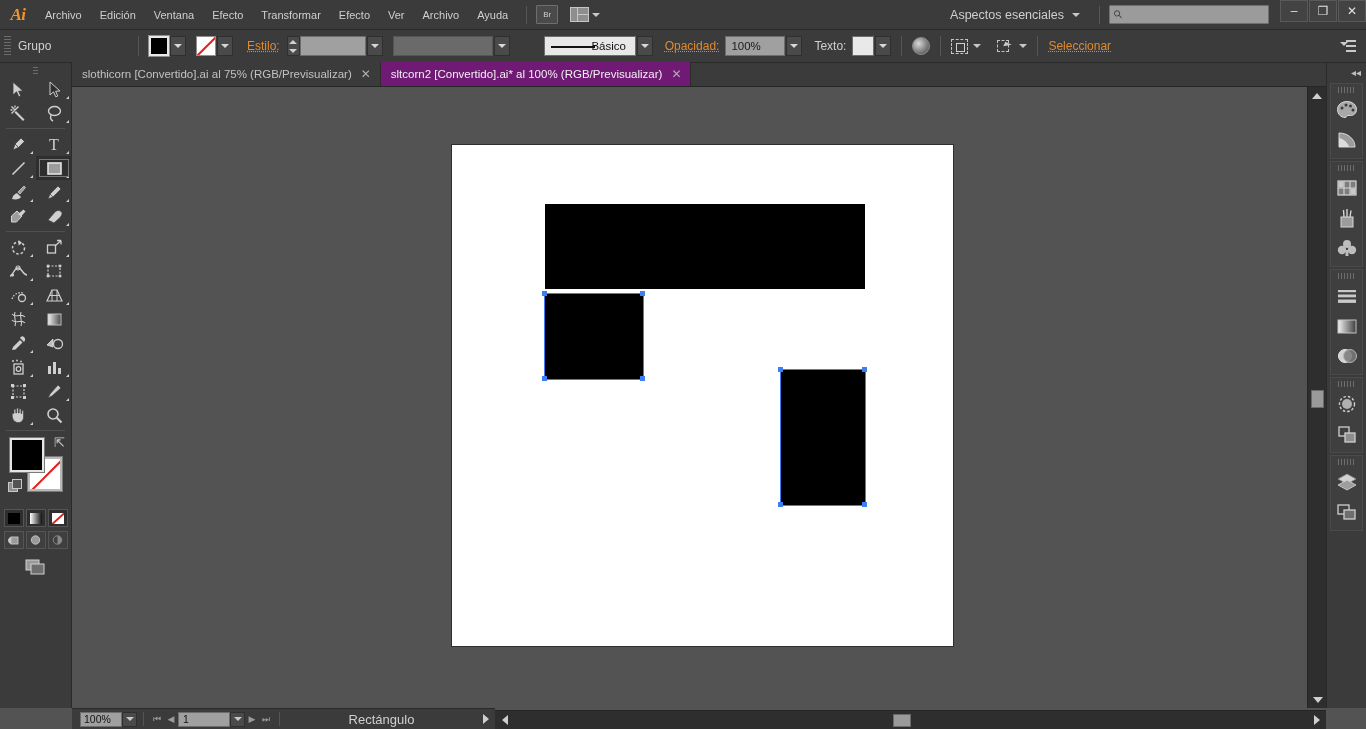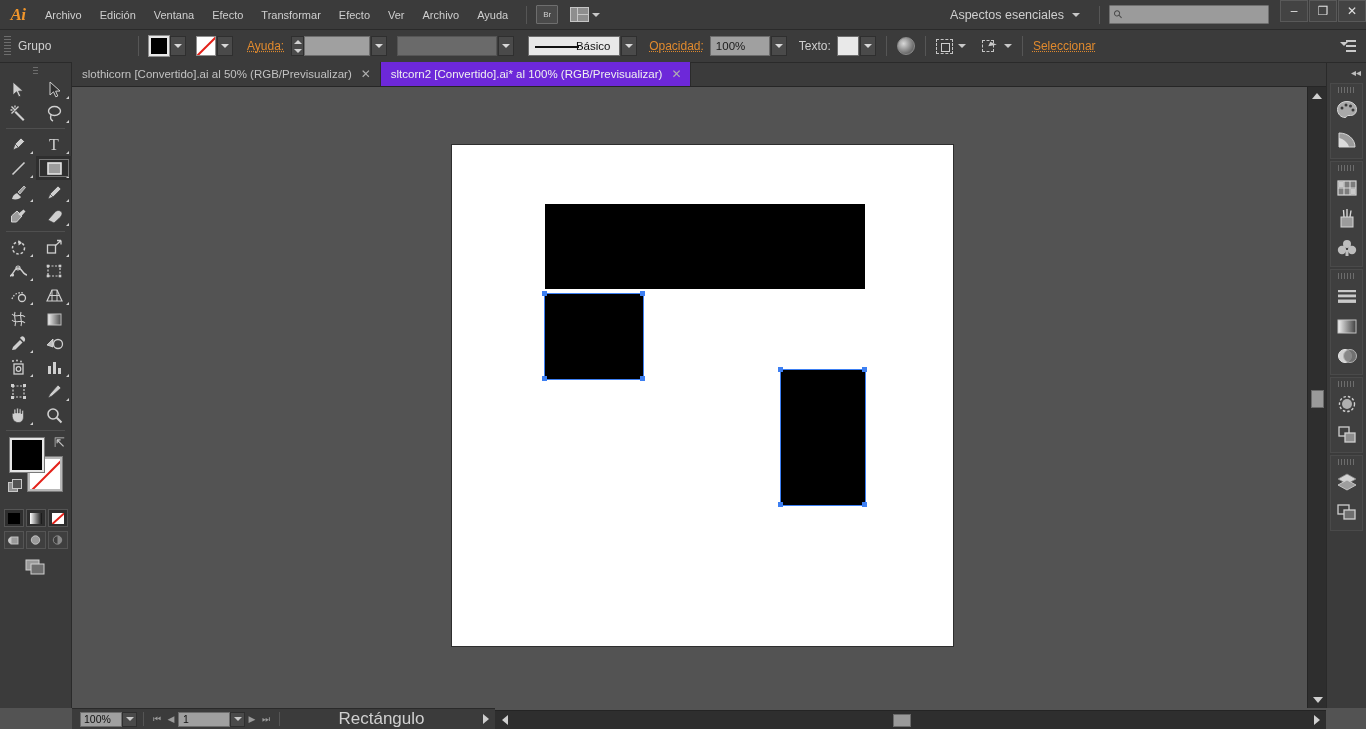--- a/index.html
+++ b/index.html
@@ -106,21 +106,21 @@
   }
   .sp-up { width:0;height:0;border-left:4px solid transparent;border-right:4px solid transparent;border-bottom:4px solid #d0d0d0; }
   .sp-dn { width:0;height:0;border-left:4px solid transparent;border-right:4px solid transparent;border-top:4px solid #d0d0d0; }
   .field {
     height:20px; background:#a0a0a0; border:1px solid #6d6d6d;
     display:flex; align-items:center; padding:0 5px;
     font-size:11.5px; color:#1a1a1a;
   }
   .field.wide { width:66px; }
   .field.vwide { width:100px; background:#6a6a6a; border-color:#555; }
-  .field.basic { width:92px; background:#e8e8e8; justify-content:center; position:relative; color:#111; }
+  .field.basic { width:92px; background:#e8e8e8; justify-content:center; position:relative; color:#111;margin-left:20px; }
   .basic-line { position:absolute; left:6px; top:9px; width:44px; height:2px; background:#111; }
   .field.opac { width:60px; }
   .white-sw { width:22px; height:20px; background:#e9e9e9; border:1px solid #6d6d6d; }
   .round-ico {
     width:18px; height:18px; border-radius:50%;
     background:radial-gradient(circle at 35% 35%,#d8d8d8,#6a6a6a 70%);
     border:1px solid #8a8a8a;
   }
   .align-ico {
     width:17px; height:15px; position:relative;
@@ -157,21 +157,21 @@
   .tabbar {
     position:absolute; left:72px; top:63px; width:1254px; height:24px;
     background:#3b3b3b; border-bottom:1px solid #262626;
     display:flex; align-items:flex-end;
   }
   .doc-tab {
     height:24px; display:flex; align-items:center; gap:9px; padding:0 9px 0 10px;
     font-size:11.5px; color:#c2c2c2; background:#3b3b3b;
     border-right:1px solid #2b2b2b; white-space:nowrap;
   }
-  .doc-tab.active { background:#6d28d9; color:#f0f0f0; }
+  .doc-tab.active { background:#701a75; color:#f0f0f0; }
   .tab-x { font-size:12px; color:#b0b0b0; line-height:1; }
 
   
   .toolbar {
     position:absolute; left:0; top:63px; width:72px; height:645px;
     background:#3b3b3b; border-right:1px solid #2a2a2a;
   }
   .tb-grip {
     height:14px; display:flex; align-items:center; justify-content:center; gap:3px;
   }
@@ -310,21 +310,21 @@
     width:15px; height:15px; background:#4a4a4a; border:1px solid #2f2f2f;
     display:flex; align-items:center; justify-content:center;
   }
   .st-sep { width:1px;height:14px;background:#555; margin:0 6px; }
   .nav-btn { width:14px;height:15px; display:flex;align-items:center;justify-content:center; color:#9a9a9a; font-size:9px; }
   .page-field {
     width:52px; height:15px; background:#a0a0a0; border:1px solid #6d6d6d;
     font-size:10.5px; color:#111; display:flex; align-items:center; padding-left:4px;
   }
   .tool-status {
-    flex:1; text-align:center; font-size:17px; color:#d0d0d0;
+    flex:1; text-align:center; font-size:13px; color:#d0d0d0;
   }
   .status-arrow { width:18px; display:flex; align-items:center; justify-content:center; }
 </style>
 </head>
 <body>
 
 <div class="app">
 
   <div class="menubar">
     <div class="ai-logo">Ai</div>
@@ -377,21 +377,21 @@
     </div>
     <div style="width:10px"></div>
     <div class="swatch-grp">
       <span class="swatch none-stroke"></span>
       <span class="mini-drop">
           <i class="caret-d"></i>
         </span>
     </div>
 
     <div style="width:14px"></div>
-    <div class="cb-label orange">Ayuda:</div>
+    <div class="cb-label orange">Estilo:</div>
     <div style="width:7px"></div>
     <div class="swatch-grp">
       <span class="spinner">
           <i class="sp-up"></i>
           <i class="sp-dn"></i>
         </span>
       <span class="field wide"></span>
       <span class="mini-drop">
           <i class="caret-d"></i>
         </span>
@@ -457,21 +457,21 @@
 
     <div class="panelmenu-ico">
         <i></i>
         <i></i>
         <i></i>
       </div>
   </div>
 
   <div class="tabbar">
     <div class="doc-tab">
-      <span>slothicorn [Convertido].ai al 50% (RGB/Previsualizar)</span>
+      <span>slothicorn [Convertido].ai al 75% (RGB/Previsualizar)</span>
       <span class="tab-x">✕</span>
     </div>
     <div class="doc-tab active">
       <span>sltcorn2 [Convertido].ai* al 100% (RGB/Previsualizar)</span>
       <span class="tab-x">✕</span>
     </div>
   </div>
 
   <div class="toolbar">
     <div class="tb-grip">

